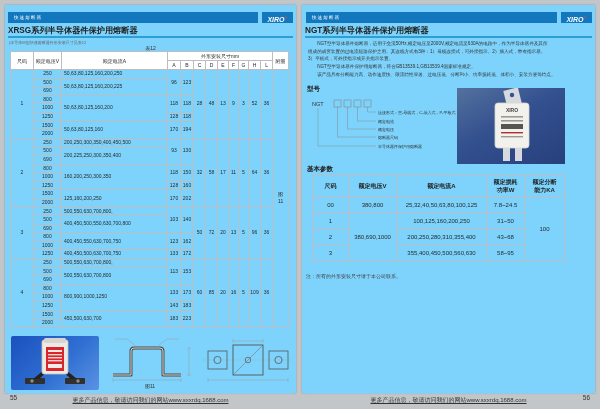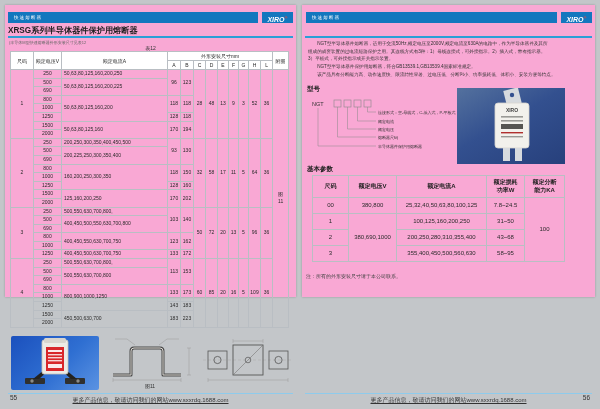--- a/index.html
+++ b/index.html
@@ -2,21 +2,21 @@
 <html><head>
 <meta charset="utf-8">
 <style>
   html,body{margin:0;padding:0;}
   body{
     width:600px;height:409px;position:relative;overflow:hidden;
     background:#c3c6c9;
     font-family:"Liberation Sans","DejaVu Sans",sans-serif;
     -webkit-font-smoothing:antialiased;
   }
-  .page{position:absolute;top:5px;height:292px;background:#f9a8d4;box-shadow:0 0 2px rgba(0,0,0,.25);}
+  .page{position:absolute;top:5px;height:388px;background:#7dd3fc;box-shadow:0 0 2px rgba(0,0,0,.25);}
   #page-left{left:5px;width:291px;}
   #page-right{left:302px;width:293px;}
 
   .hbar{position:absolute;top:7px;height:11px;background:#1377be;color:#fff;
         font-size:4.6px;line-height:11px;padding-left:6px;letter-spacing:1px;box-sizing:border-box;}
   .logo{position:absolute;top:7px;height:11px;width:31px;background:#1377be;color:#fff;
         font-size:7px;line-height:11px;font-weight:bold;font-style:italic;text-align:center;}
   .logo .mark{color:#ff4136;font-size:4px;vertical-align:super;font-style:normal;}
 
   .title{position:absolute;left:3px;font-size:8.2px;font-weight:bold;color:#1e1e1e;white-space:nowrap;}
@@ -320,20 +320,21 @@
   <div class="footer-rule"></div>
   <div class="pagenum" style="left:5px;">55</div>
   <div class="footer-text">更多产品信息，敬请访问我们的网站www.sxxrdq.1688.com</div>
 </div>
 
 <div class="page" id="page-right">
   <div class="hbar" style="left:4px;width:251px;">快速熔断器</div>
   <div class="logo" style="left:259px;">
     <span>XIRO</span><span class="mark">®</span>
   </div>
+  <div class="title" style="top:20px;">NGT系列半导体器件保护用熔断器</div>
   <div class="rule" style="top:31px;"></div>
 
   <div class="intro">　　NGT型半导体器件熔断器，适用于交流50Hz,额定电压至2000V,额定电流至630A的电路中，作为半导体器件及其所
 组成的成套装置的过电流短路保护之用。其连线方式有3种：1）母线连接式，可外接指示。2）插入式，带有指示器。
 3）平板式，可外接指示或开关指示装置。
 　　NGT型半导体器件保护用熔断器，符合GB13539.1,GB13539.4国家标准规定。
 　　该产品具有分断能力高、动作速度快、限流特性显著、过电压低、分断I²t小、功率损耗低、体积小、安装方便等特点。</div>
 
   <div class="sec-head" style="top:80px;">型号</div>
 

